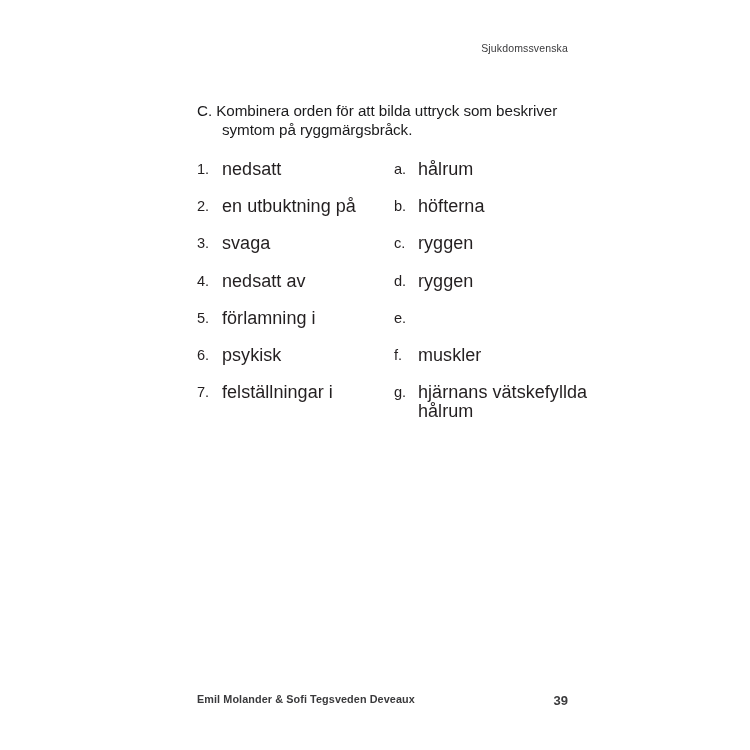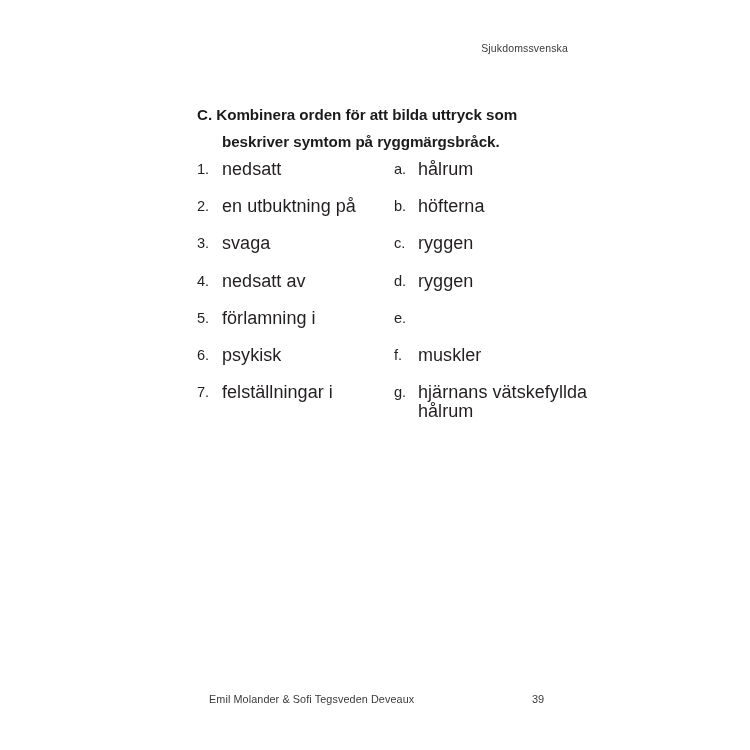--- a/index.html
+++ b/index.html
@@ -33,22 +33,22 @@
     color: #3a3a3c;
   }
 
   
   .exercise-title {
     position: absolute;
     top: 101px;
     left: 197px;
     width: 390px;
     font-size: 15.2px;
-    font-weight: bold;
-    line-height: 27px;
+    font-weight: normal;
+    line-height: 19px;
     letter-spacing: -0.05px;
     color: #1b1b1d;
   }
   .exercise-title .title-body {
     display: block;
     padding-left: 25px;
     text-indent: -25px;
   }
 
   
@@ -94,39 +94,40 @@
     font-size: 18px;
     line-height: 19px;
     color: #231f20;
     letter-spacing: 0.05px;
   }
 
   
   .footer {
     position: absolute;
     bottom: 0;
-    left: 12px;
+    left: 0;
     width: 601px;
     height: 70px;
+    font-weight: bold;
   }
   .footer-authors {
     position: absolute;
     top: 13px;
     left: 197px;
     font-size: 10.8px;
     letter-spacing: 0.1px;
     color: #3a3a3c;
   }
   .footer-pageno {
     position: absolute;
     top: 13px;
     left: 520px;
     width: 48px;
-    text-align: left;
-    font-size: 11px;
+    text-align: right;
+    font-size: 13px;
     color: #3a3a3c;
   }
 </style>
 </head>
 <body>
 
 <div class="page">
 
   <div class="running-header">Sjukdomssvenska</div>
 

